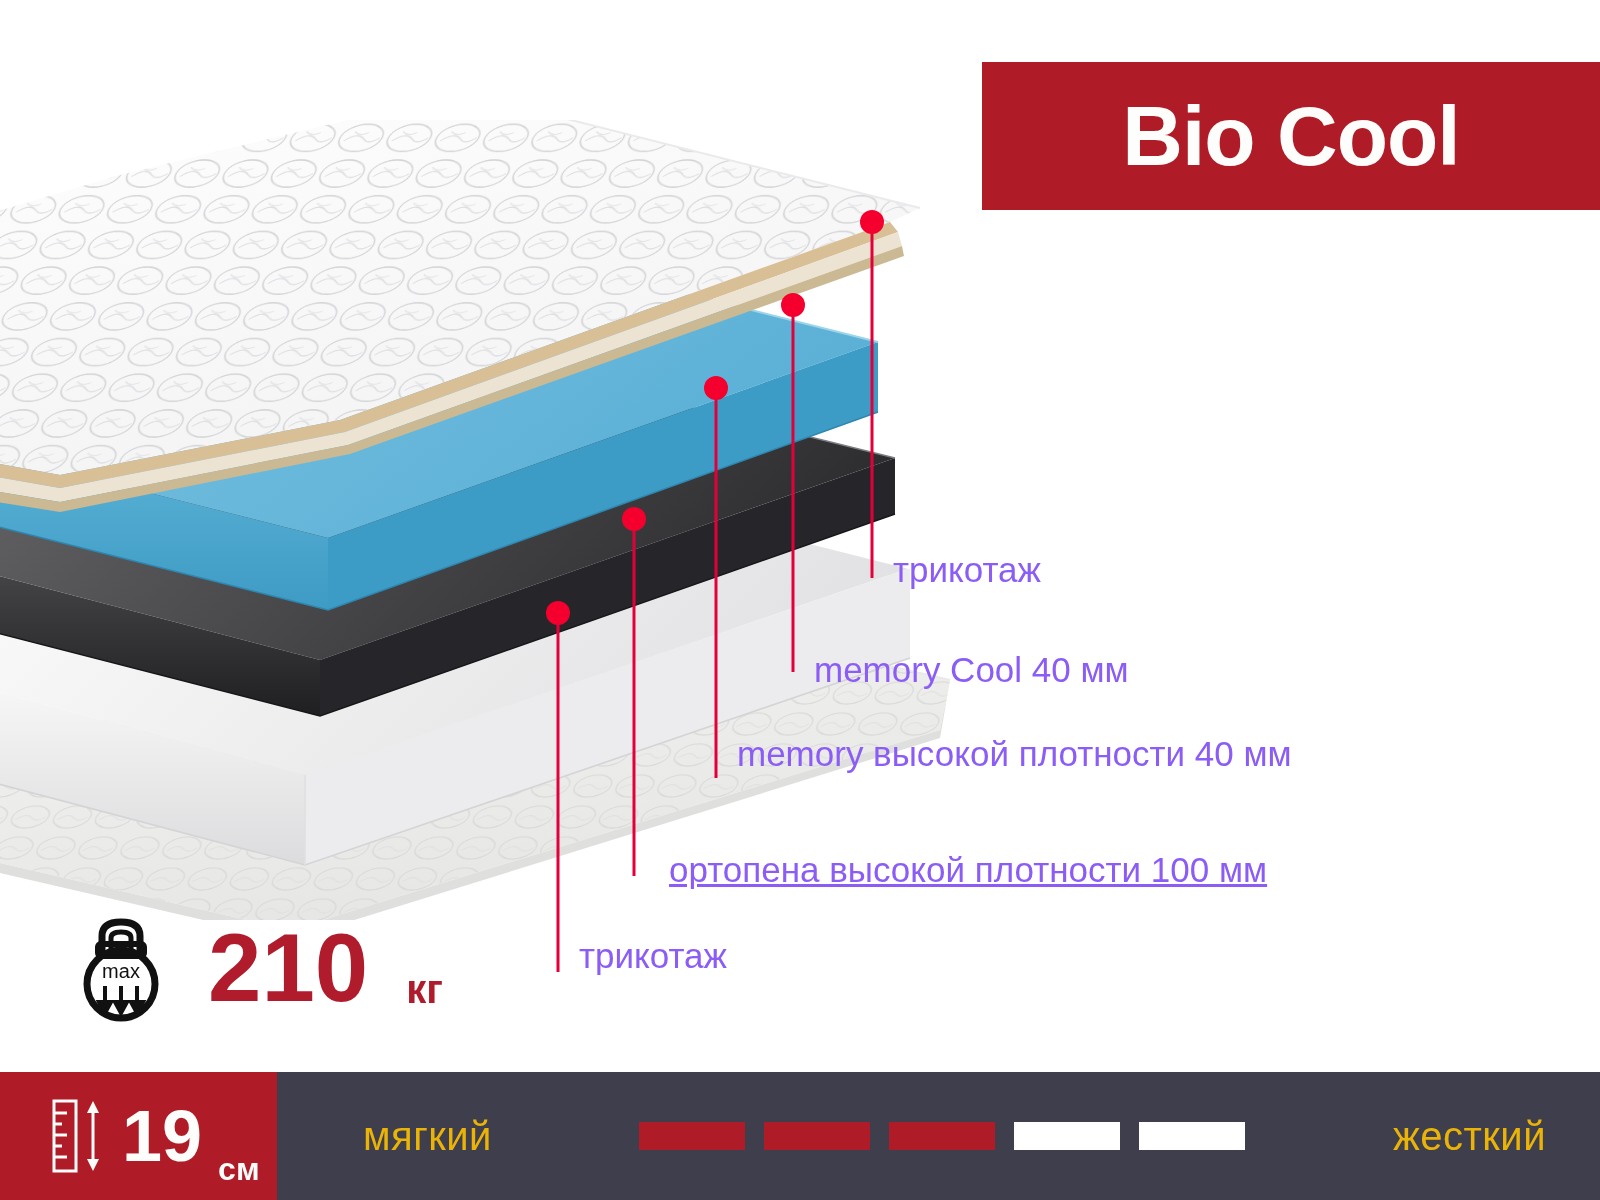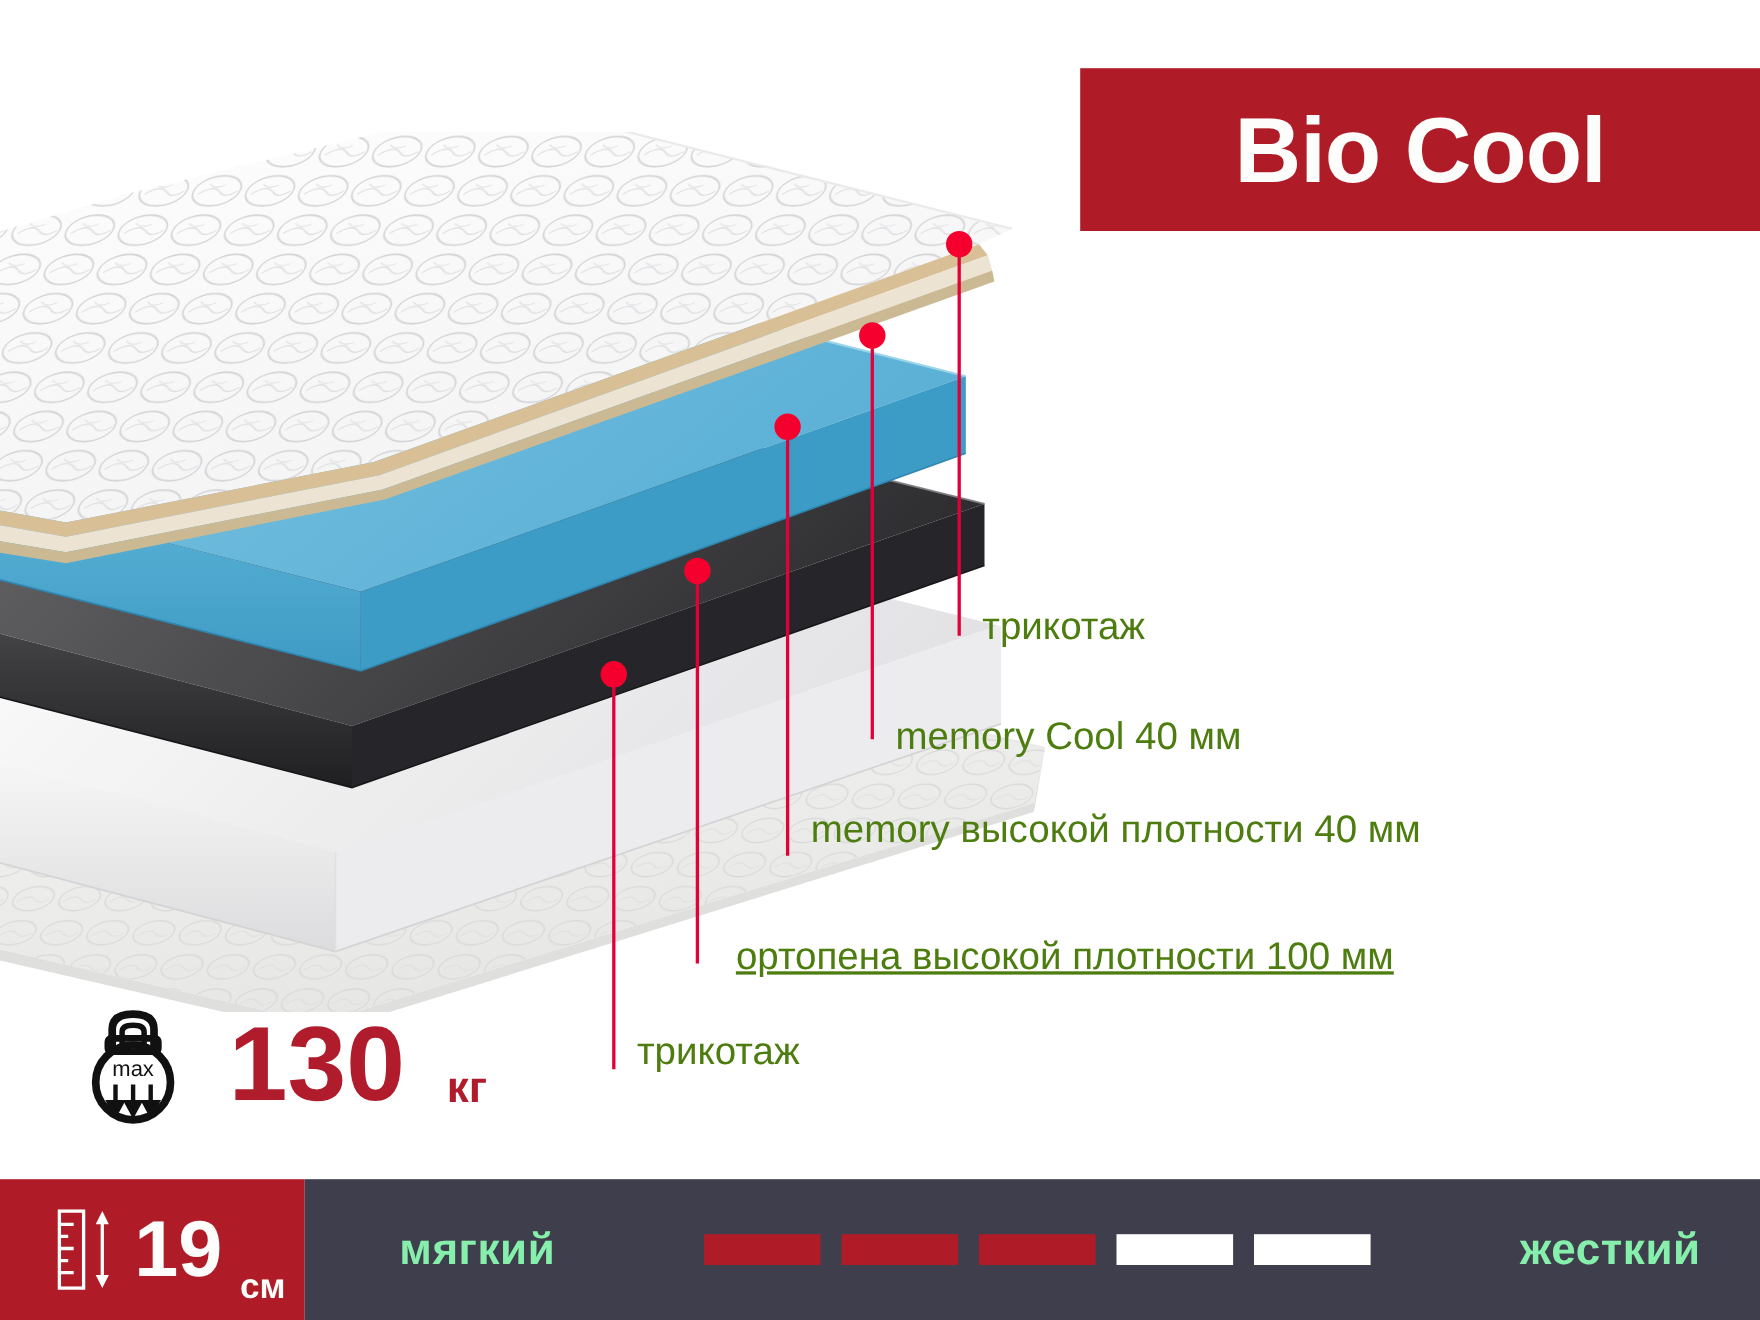--- a/index.html
+++ b/index.html
@@ -29,21 +29,21 @@
   
   .mattress{ position:absolute; left:-40px; top:120px; width:1010px; height:800px; }
   .mattress svg{ display:block; width:100%; height:100%; }
 
   
   .leaders{ position:absolute; left:0; top:0; width:1600px; height:1060px; pointer-events:none; }
   .leaders svg{ display:block; width:100%; height:100%; }
 
   
   .lbl{
-    position:absolute; color:#4d7c0f; font-size:35px; font-weight:400;
+    position:absolute; color:#8b5cf6; font-size:35px; font-weight:400;
     white-space:nowrap; line-height:1;
   }
 
   
   .weight{ position:absolute; left:72px; top:912px; display:flex; align-items:center; gap:38px; }
   .weight .ico{ width:98px; height:112px; }
   .weight .ico svg{ display:block; width:100%; height:100%; }
   .weight .num{ color:#B01C2B; font-size:96px; font-weight:700; line-height:1; }
   .weight .unit{ color:#B01C2B; font-size:40px; font-weight:700; align-self:flex-end; padding-bottom:12px; }
 
@@ -55,21 +55,21 @@
   }
   .height-cell .ruler{ width:56px; height:78px; }
   .height-cell .ruler svg{ display:block; width:100%; height:100%; }
   .height-cell .hnum{ color:#fdfdfb; font-size:72px; font-weight:700; line-height:1; }
   .height-cell .hunit{ color:#fdfdfb; font-size:32px; font-weight:700; align-self:flex-end; padding-bottom:12px; }
 
   .botbar .firm-cell{
     flex:1; background:#3E3E4D; display:flex; align-items:center;
     justify-content:space-between; padding:0 54px 0 86px;
   }
-  .firm-cell .fw{ color:#86efac; font-size:40px; font-weight:700; letter-spacing:.5px; white-space:nowrap; }
+  .firm-cell .fw{ color:#eab308; font-size:40px; font-weight:400; letter-spacing:.5px; white-space:nowrap; }
   .firm-scale{ display:flex; gap:19px; }
   .seg{ width:106px; height:28px; }
   .seg.on{ background:var(--brand,#AF1C28); }
   .seg.off{ background:#ffffff; }
 </style>
 </head>
 <body>
 
 <div id="stage">
 
@@ -211,21 +211,21 @@
         <g stroke="#111" stroke-width="4" fill="#111">
           <line x1="33" y1="74" x2="33" y2="92"></line>
             <polygon points="27,90 39,90 33,101"></polygon>
           <line x1="49" y1="74" x2="49" y2="92"></line>
             <polygon points="43,90 55,90 49,101"></polygon>
           <line x1="65" y1="74" x2="65" y2="92"></line>
             <polygon points="59,90 71,90 65,101"></polygon>
         </g>
       </svg>
     </span>
-    <span class="num">130</span>
+    <span class="num">210</span>
     <span class="unit">кг</span>
   </div>
 
   <div class="botbar">
 
     <div class="height-cell">
       <span class="ruler">
         <svg viewBox="0 0 56 78" xmlns="http://www.w3.org/2000/svg">
           <rect x="4" y="4" width="22" height="70" fill="none" stroke="#fdfdfb" stroke-width="3"></rect>
           <g stroke="#fdfdfb" stroke-width="3">

